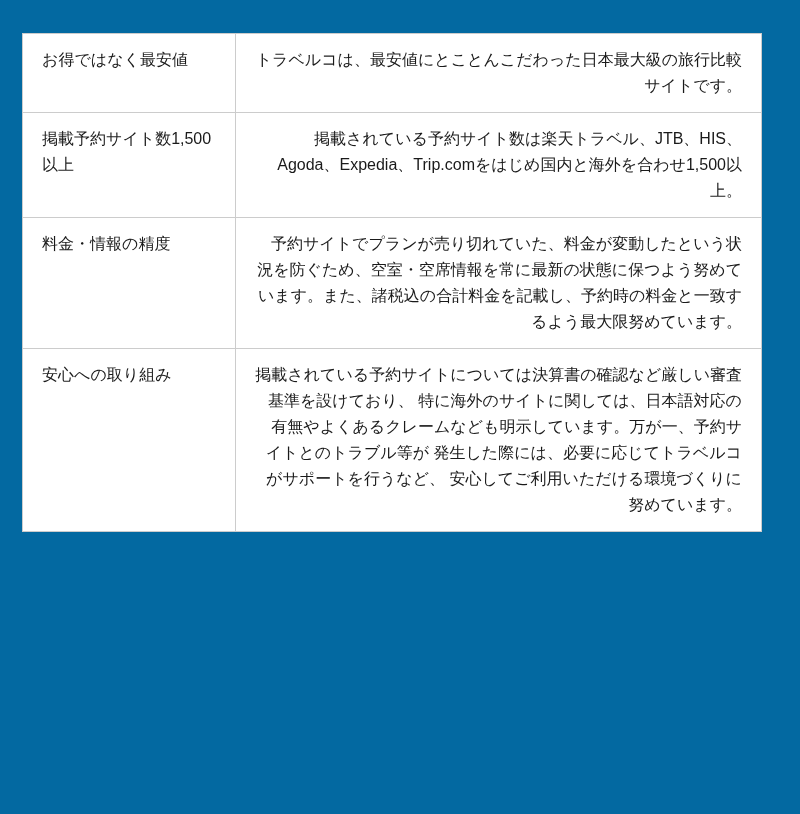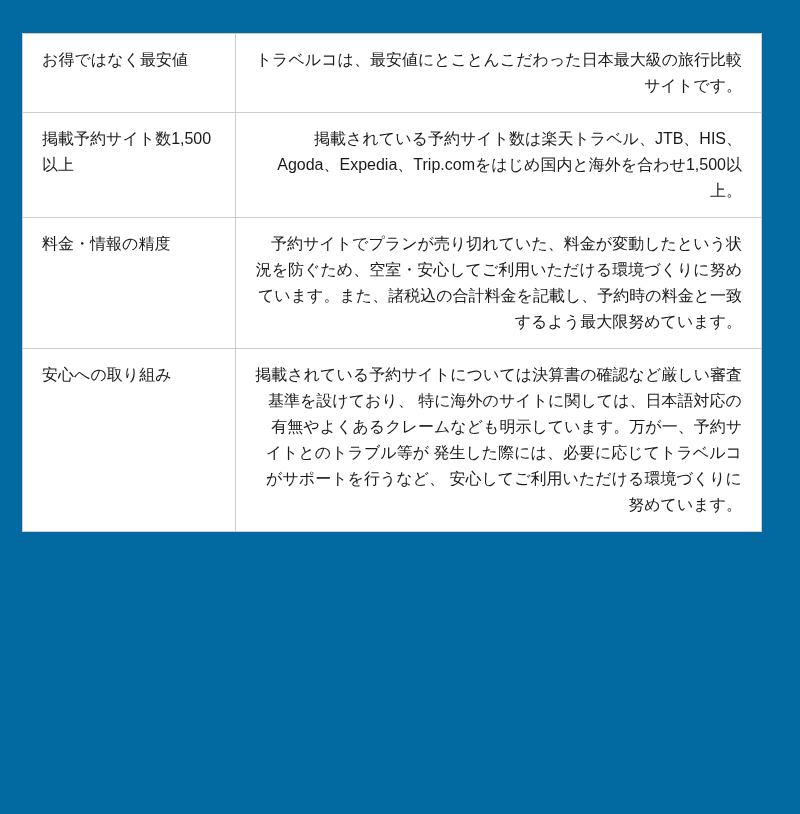--- a/index.html
+++ b/index.html
@@ -54,21 +54,21 @@
       <tr>
         <td class="label-cell">お得ではなく最安値</td>
         <td class="desc-cell">トラベルコは、最安値にとことんこだわった日本最大級の旅行比較サイトです。</td>
       </tr>
       <tr>
         <td class="label-cell">掲載予約サイト数1,500以上</td>
         <td class="desc-cell">掲載されている予約サイト数は楽天トラベル、JTB、HIS、Agoda、Expedia、Trip.comをはじめ国内と海外を合わせ1,500以上。</td>
       </tr>
       <tr>
         <td class="label-cell">料金・情報の精度</td>
-        <td class="desc-cell">予約サイトでプランが売り切れていた、料金が変動したという状況を防ぐため、空室・安心してご利用いただける環境づくりに努めています。また、諸税込の合計料金を記載し、予約時の料金と一致するよう最大限努めています。</td>
+        <td class="desc-cell">予約サイトでプランが売り切れていた、料金が変動したという状況を防ぐため、空室・空席情報を常に最新の状態に保つよう努めています。また、諸税込の合計料金を記載し、予約時の料金と一致するよう最大限努めています。</td>
       </tr>
       <tr>
         <td class="label-cell">安心への取り組み</td>
         <td class="desc-cell">掲載されている予約サイトについては決算書の確認など厳しい審査基準を設けており、 特に海外のサイトに関しては、日本語対応の有無やよくあるクレームなども明示しています。万が一、予約サイトとのトラブル等が 発生した際には、必要に応じてトラベルコがサポートを行うなど、 安心してご利用いただける環境づくりに努めています。</td>
       </tr>
     </tbody>
   </table>
 </div>
 
 </body></html>

